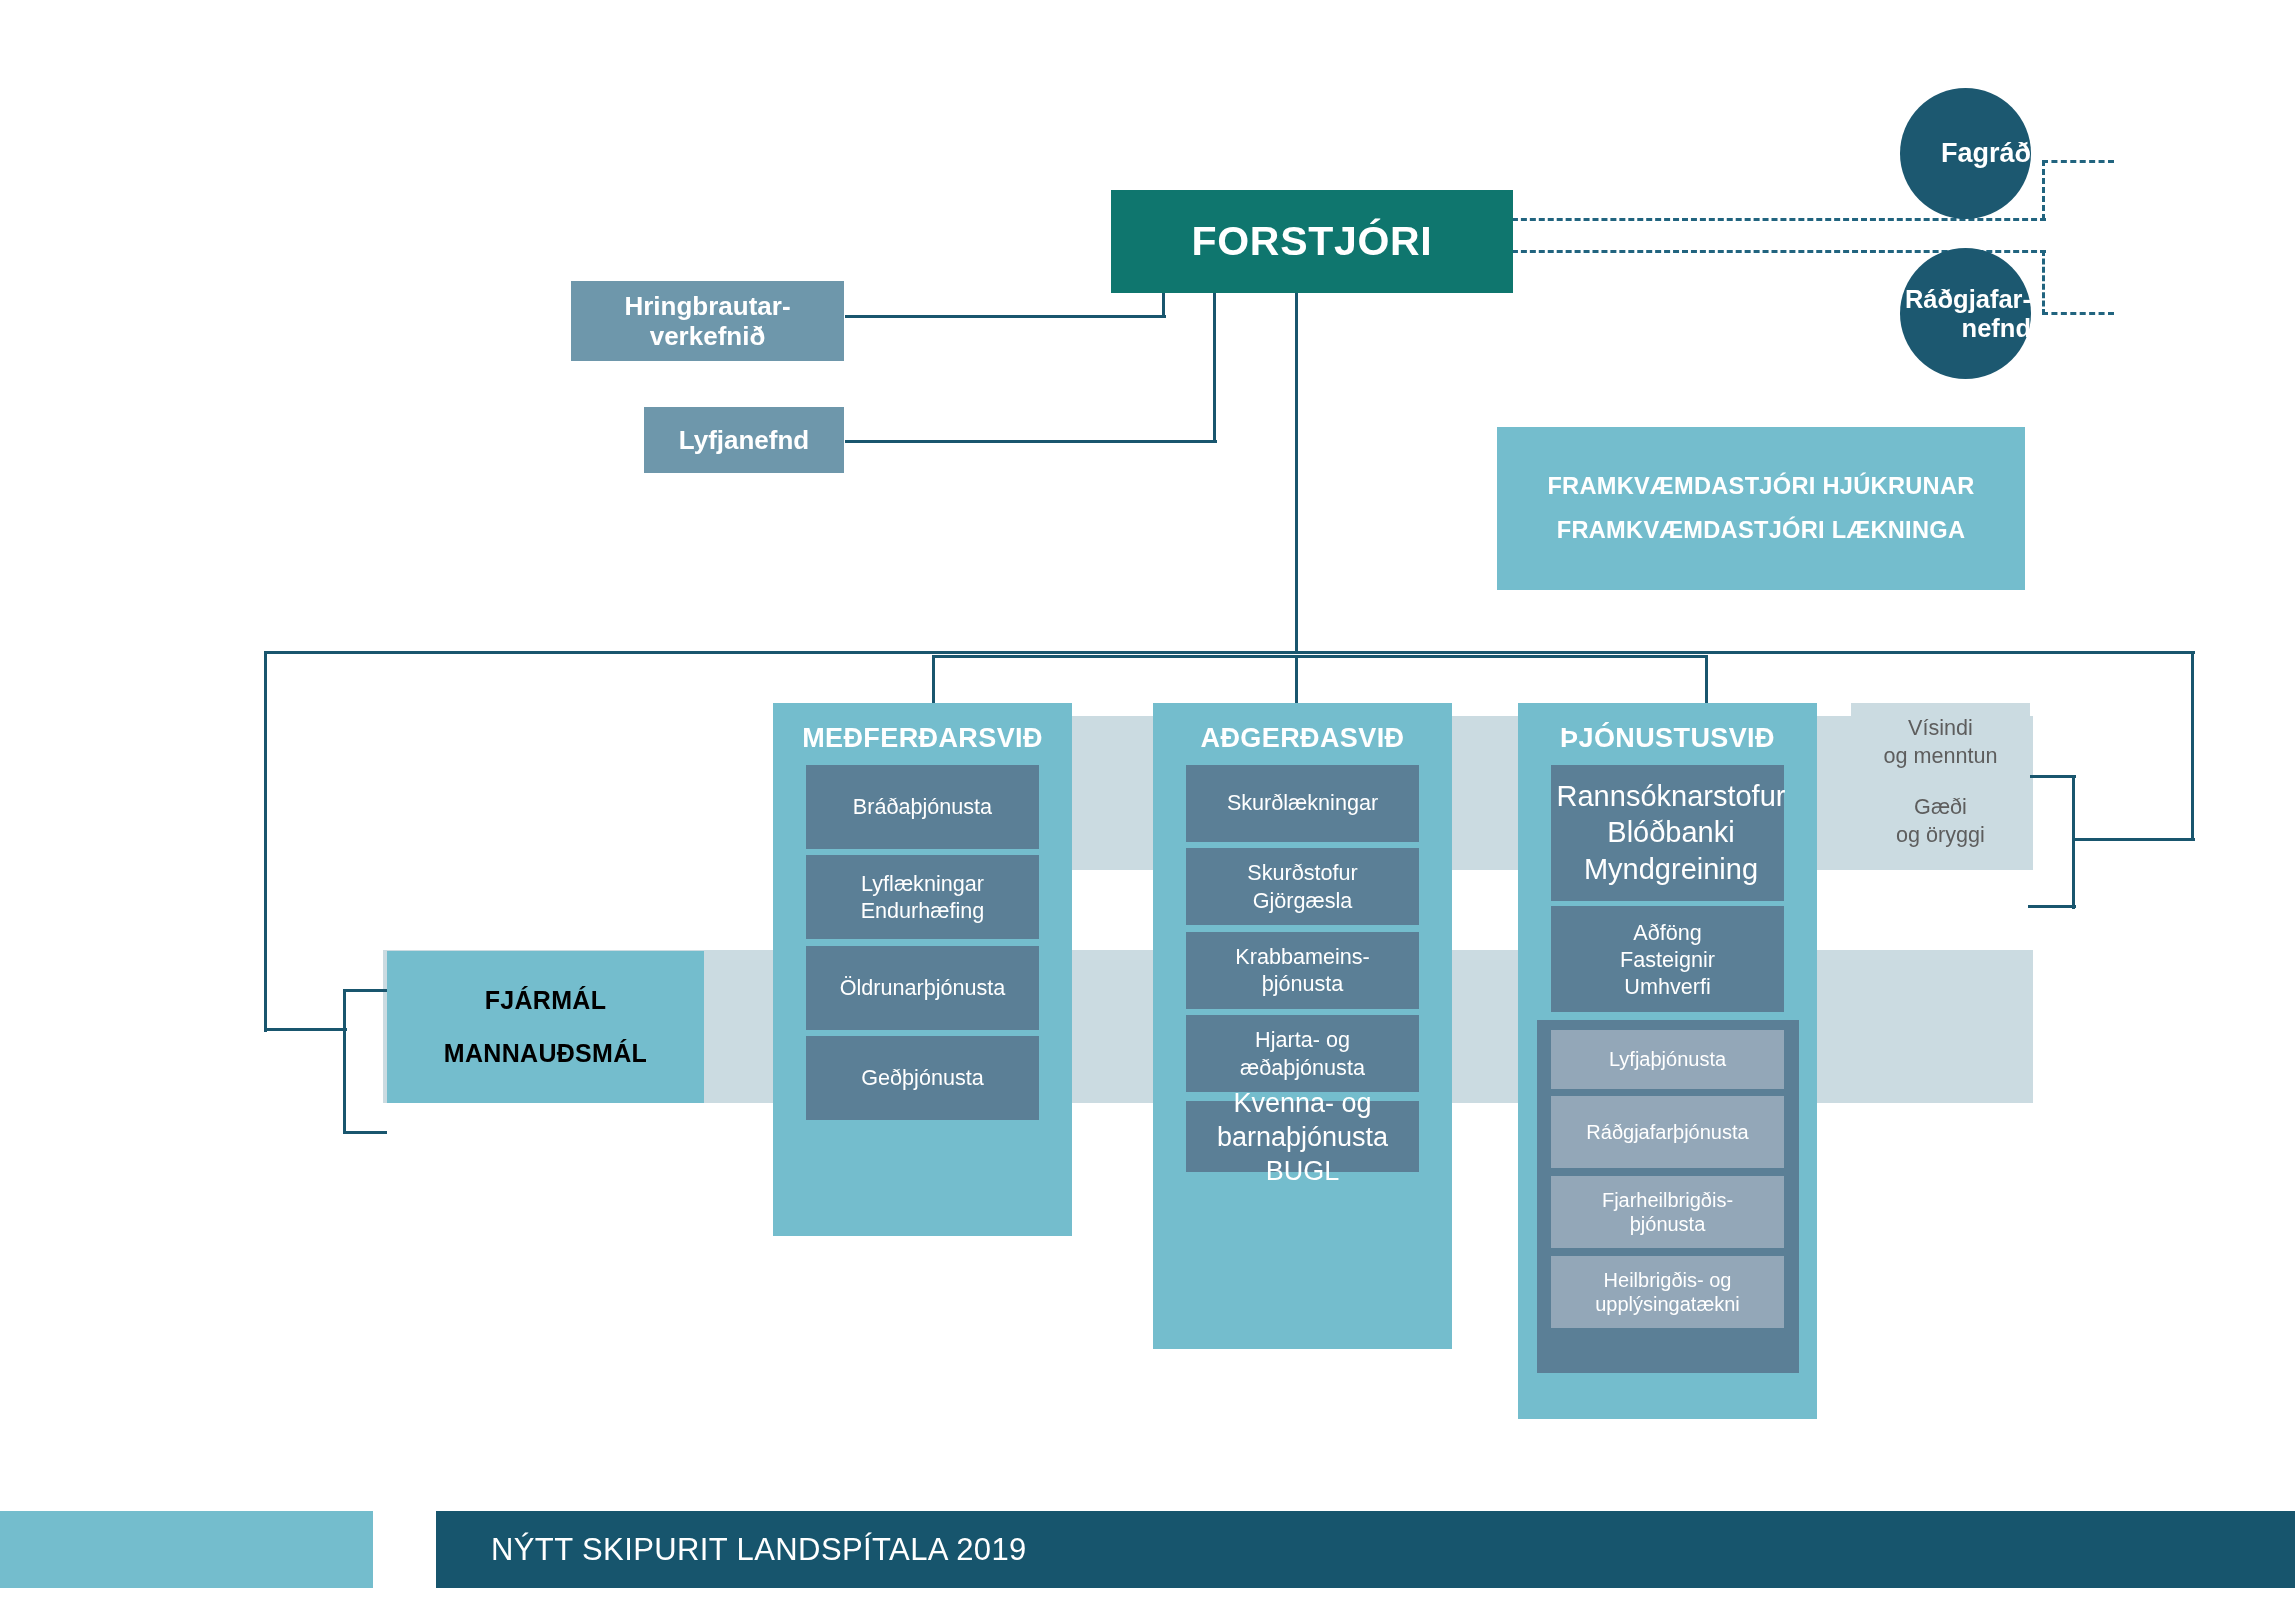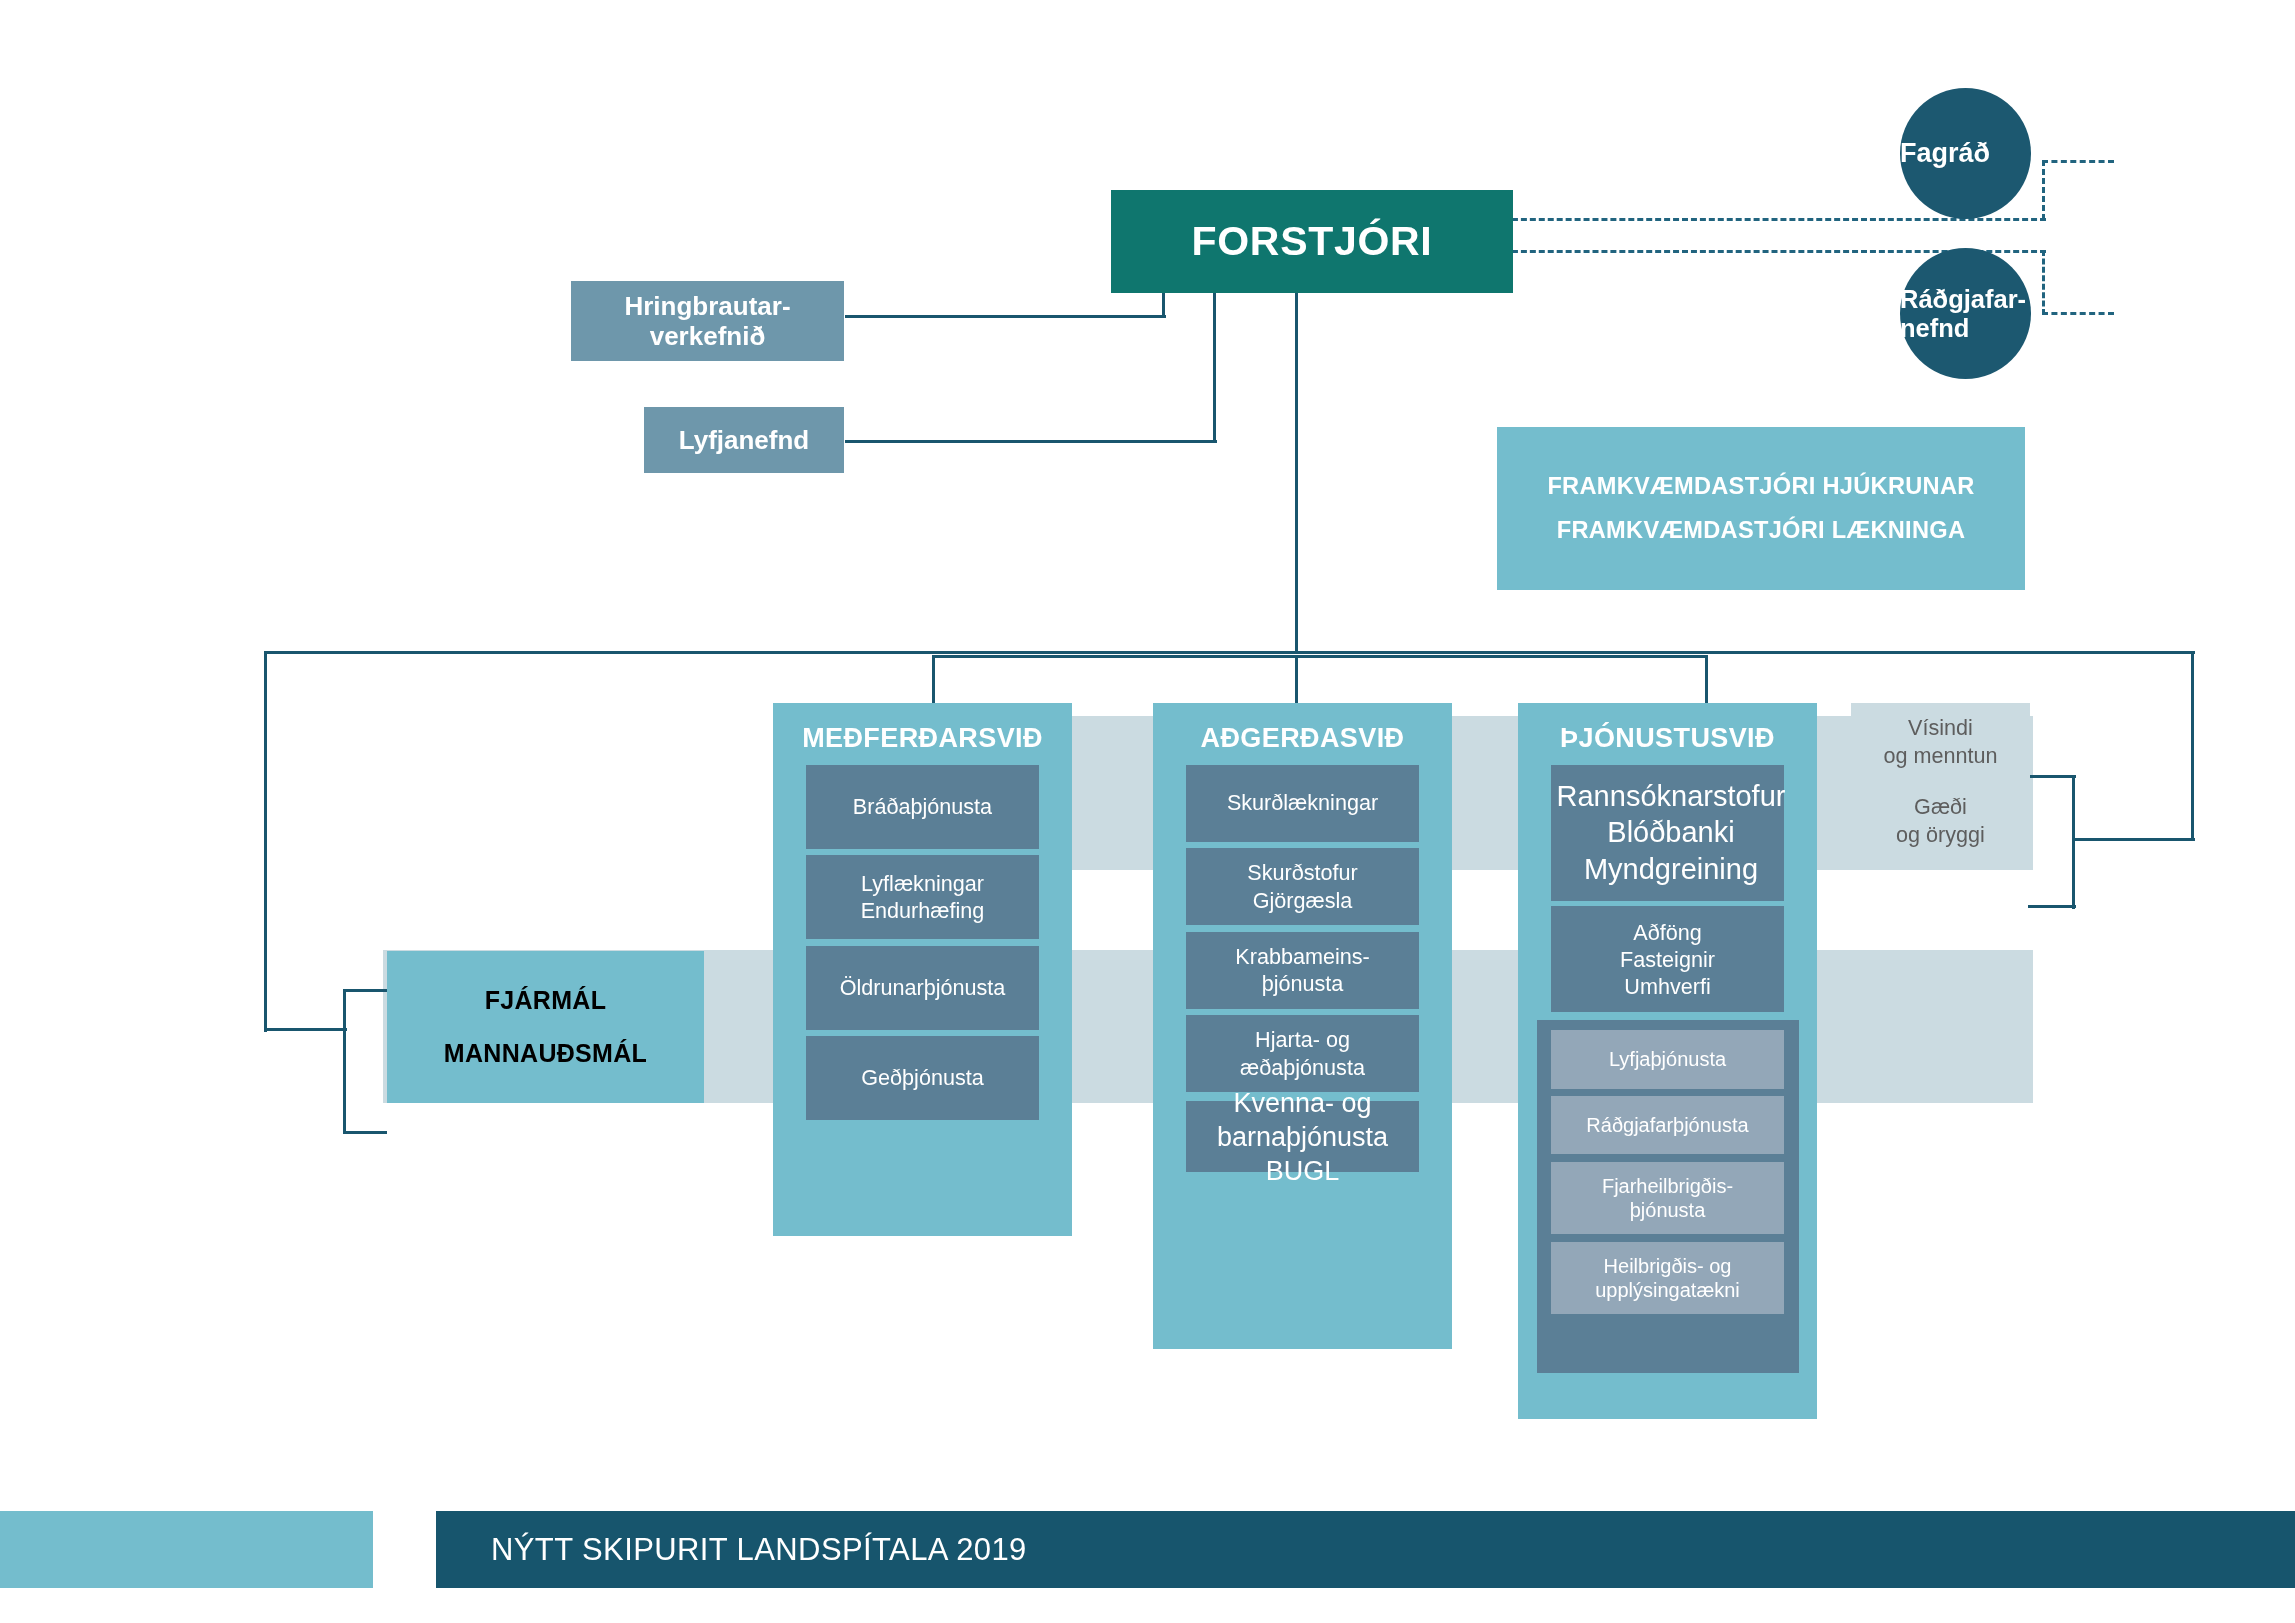--- a/index.html
+++ b/index.html
@@ -154,21 +154,21 @@
   .sidepanel .gap { height: 22px; }
 
   
   .circ {
     position: absolute;
     border-radius: 50%;
     background: #1c5870;
     color: #ffffff;
     display: flex;
     flex-direction: column;
-    align-items: flex-start;
+    align-items: flex-end;
     justify-content: center;
     text-align: center;
     font-weight: 700;
     line-height: 1.1;
   }
 
   
   .foot-teal { position: absolute; background: #74bdcd; }
   .foot-dark {
     position: absolute;
@@ -313,21 +313,21 @@
     </div>
     <div class="unit" style="width:233px; height:106px; margin-top:5.9px; font-size:21.6px;">
       <span class="lne">Aðföng</span>
       <span class="lne">Fasteignir</span>
       <span class="lne">Umhverfi</span>
     </div>
     <div class="subwrap" style="width:262px; height:353px; margin-top:7.9px; padding:9.2px 14.4px;">
       <div class="subunit" style="width:100%; height:59px; font-size:20px;">
         <span class="lne">Lyfjaþjónusta</span>
       </div>
-      <div class="subunit" style="width:100%; height:58px; margin-top:7.9px; font-size:20px;">
+      <div class="subunit" style="width:100%; height:72px; margin-top:7.9px; font-size:20px;">
         <span class="lne">Ráðgjafarþjónusta</span>
       </div>
       <div class="subunit" style="width:100%; height:72px; margin-top:7.9px; font-size:20px;">
         <span class="lne">Fjarheilbrigðis-</span>
         <span class="lne">þjónusta</span>
       </div>
       <div class="subunit" style="width:100%; height:72px; margin-top:7.9px; font-size:20px;">
         <span class="lne">Heilbrigðis- og</span>
         <span class="lne">upplýsingatækni</span>
       </div>

